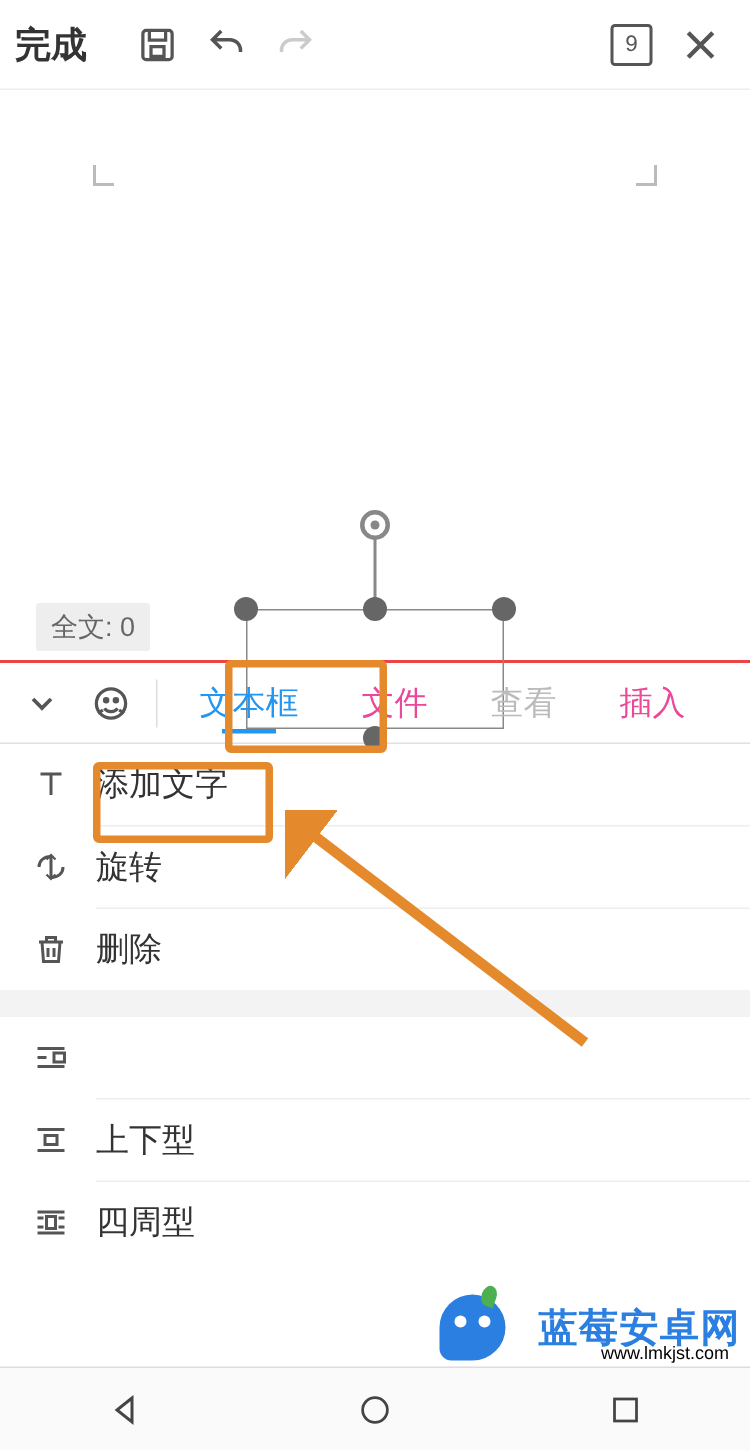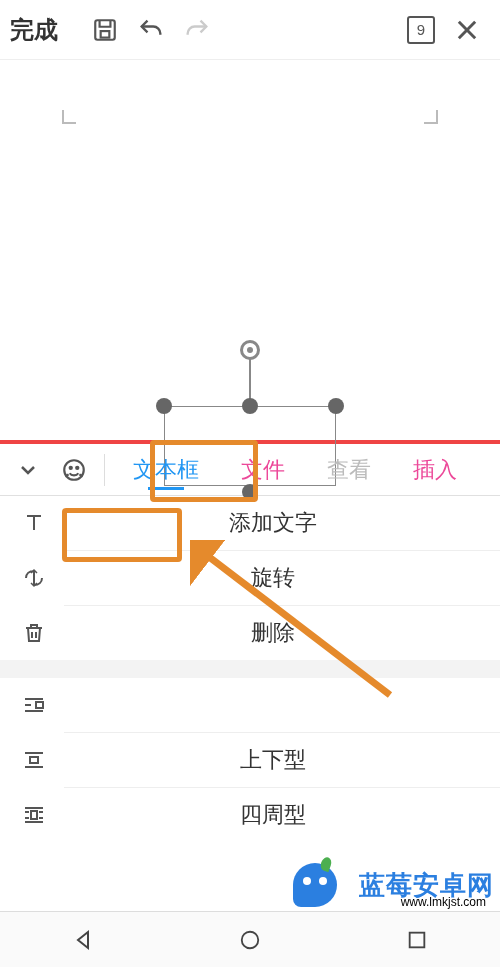--- a/index.html
+++ b/index.html
@@ -24,31 +24,31 @@
 .handle.tl { left:-4px; top:58px; }
 .handle.tm { left:82px; top:58px; }
 .handle.tr { left:168px; top:58px; }
 .handle.bm { left:82px; top:144px; }
 .rot-line { position:absolute; left:89px; top:14px; width:2px; height:52px; background:#888; }
 .rot-handle { position:absolute; left:80px; top:0; width:20px; height:20px; border:3px solid #888; border-radius:50%; background:#fff; }
 .rot-handle::after { content:""; position:absolute; left:4px; top:4px; width:6px; height:6px; background:#888; border-radius:50%; }
 .badge { position:absolute; left:24px; bottom:6px; background:#eee; padding:4px 10px; font-size:18px; color:#666; border-radius:2px; }
 
 
-.tabrow { display:flex; align-items:center; height:56px; border-top:4px solid #ef4444; border-bottom:1px solid #e0e0e0; padding:0 8px; gap:6px; }
+.tabrow { display:flex; align-items:center; height:56px; border-top:2px solid #ef4444; border-bottom:1px solid #e0e0e0; padding:0 8px; gap:6px; }
 .tabrow .chev, .tabrow .face { width:40px; display:flex; align-items:center; justify-content:center; color:#555; }
 .tabrow .divider { width:1px; height:32px; background:#ddd; margin:0 4px; }
 .tab { padding:0 18px; font-size:22px; color:#ec4899; height:56px; display:flex; align-items:center; position:relative; }
 .tab.active { color:#2196F3; }
 .tab.active::after { content:""; position:absolute; bottom:8px; left:50%; transform:translateX(-50%); width:36px; height:3px; background:#2196F3; }
 .tab.dim { color:#bbb; }
 
 
 .menu { background:#fff; }
-.menu-item { display:flex; align-items:center; height:54px; padding:0 18px;text-align:center; }
+.menu-item { display:flex; align-items:center; height:54px; padding:0 18px; }
 .menu-item .icon { width:32px; display:flex; align-items:center; justify-content:center; color:#555; margin-right:14px; }
 .menu-item .label { font-size:22px; color:#333; flex:1; }
 .menu hr { border:none; border-top:1px solid #eee; margin-left:64px; }
 .section-gap { height:18px; background:#f3f3f3; }
 
 
 .anno { position:absolute; border:5px solid #E58A2C; border-radius:4px; pointer-events:none; }
 .anno1 { left:150px; top:440px; width:108px; height:62px; }
 .anno2 { left:62px; top:508px; width:120px; height:54px; }
 .arrow-svg { position:absolute; left:190px; top:540px; pointer-events:none; }
@@ -106,20 +106,21 @@
   <div class="corner tr"></div>
   <div class="sel-box">
     <div class="rot-line"></div>
     <div class="rot-handle"></div>
     <div class="frame"></div>
     <div class="handle tl"></div>
     <div class="handle tm"></div>
     <div class="handle tr"></div>
     <div class="handle bm"></div>
   </div>
+  <div class="badge">全文: 0</div>
 </div>
 
 <div class="tabrow">
   <span class="chev">
     <svg width="24" height="24" viewBox="0 0 24 24" fill="none" stroke="#555" stroke-width="2.5">
         <path d="M6 9l6 6 6-6"></path>
       </svg>
   </span>
   <span class="face">
     <svg width="26" height="26" viewBox="0 0 24 24" fill="none" stroke="#555" stroke-width="2">

